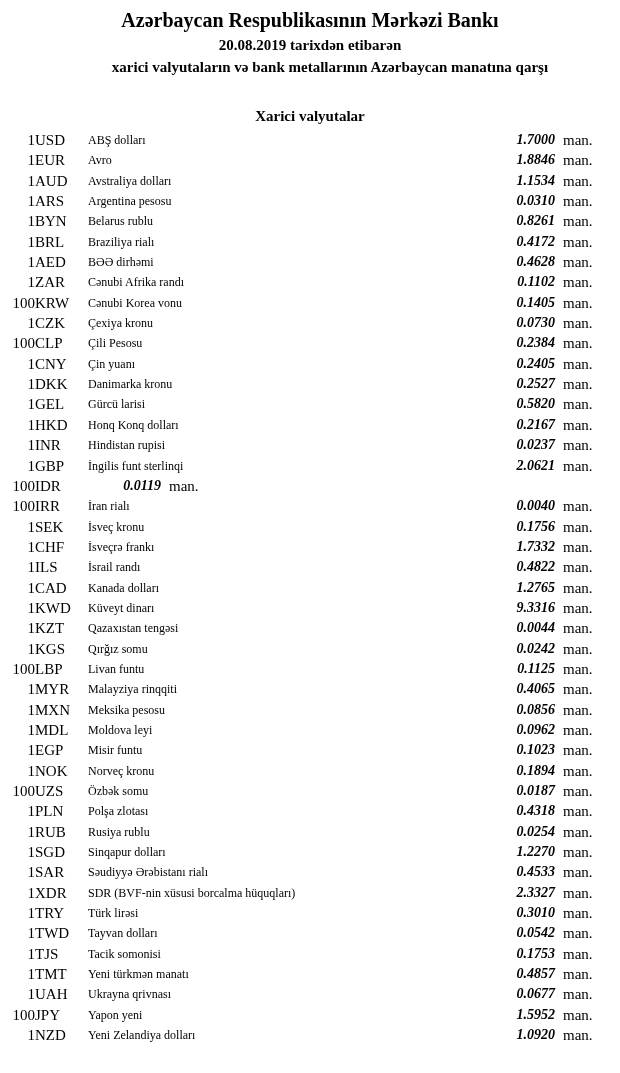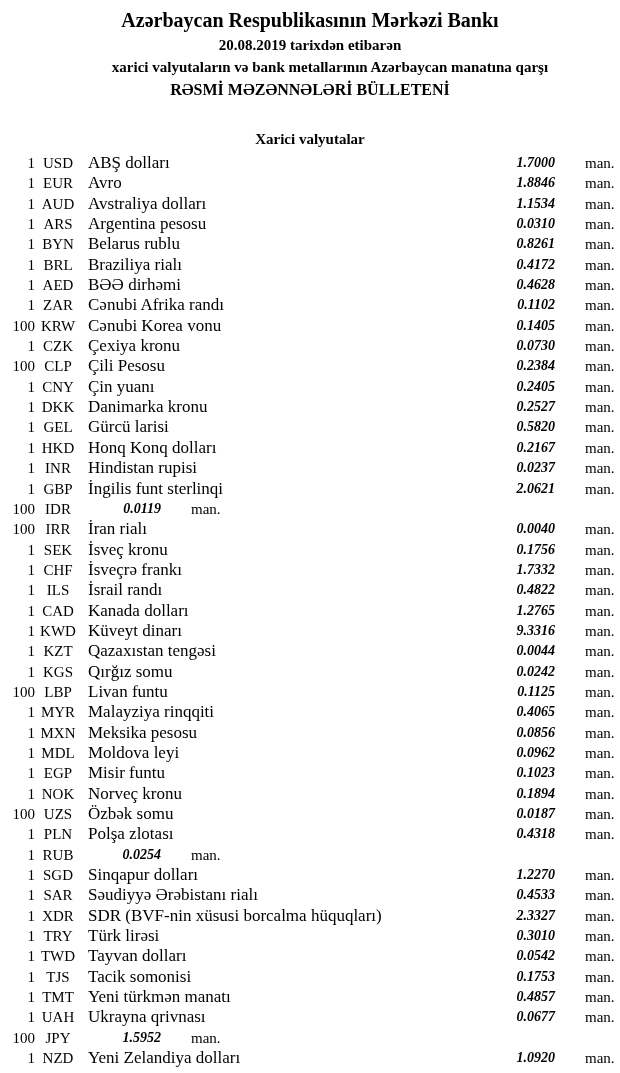--- a/index.html
+++ b/index.html
@@ -59,55 +59,54 @@
   }
   .qty {
     flex: none;
     width: 35px;
     text-align: right;
     font-size: 15px;
   }
   .code {
     flex: none;
     width: 46px;
-    text-align: center;
+    text-align: left;
     font-size: 15px;
   }
   .name {
     flex: 1;
     padding-left: 7px;
-    font-size: 17px;
+    font-size: 12px;
     overflow: hidden;
   }
   .rate {
     flex: none;
     width: 80px;
     text-align: right;
     font-size: 14px;
     font-weight: bold;
     font-style: italic;
   }
   .unit {
     flex: none;
     width: 65px;
-    padding-left: 30px;
+    padding-left: 8px;
     box-sizing: border-box;
     font-size: 15px;
   }
 </style>
 </head>
 <body>
 
 <div class="page">
 
   <div class="doc-header">
     <div class="doc-title">Azərbaycan Respublikasının Mərkəzi Bankı</div>
     <div class="doc-date-line">20.08.2019 tarixdən etibarən</div>
     <div class="doc-subtitle">xarici valyutaların və bank metallarının Azərbaycan manatına qarşı</div>
-    <div class="doc-bulletin-title">RƏSMİ MƏZƏNNƏLƏRİ BÜLLETENİ</div>
   </div>
 
   <div class="section-title">Xarici valyutalar</div>
 
   <div class="rates-table" id="rates-table">
     <div class="rate-row">
       <span class="qty">1</span>
       <span class="code">USD</span>
       <span class="name">ABŞ dolları</span>
       <span class="rate">1.7000</span>
@@ -373,20 +372,21 @@
       <span class="qty">1</span>
       <span class="code">PLN</span>
       <span class="name">Polşa zlotası</span>
       <span class="rate">0.4318</span>
       <span class="unit">man.</span>
     </div>
 
     <div class="rate-row">
       <span class="qty">1</span>
       <span class="code">RUB</span>
+      <span class="name">Rusiya rublu</span>
       <span class="rate">0.0254</span>
       <span class="unit">man.</span>
     </div>
 
     <div class="rate-row">
       <span class="qty">1</span>
       <span class="code">SGD</span>
       <span class="name">Sinqapur dolları</span>
       <span class="rate">1.2270</span>
       <span class="unit">man.</span>
@@ -444,20 +444,21 @@
       <span class="qty">1</span>
       <span class="code">UAH</span>
       <span class="name">Ukrayna qrivnası</span>
       <span class="rate">0.0677</span>
       <span class="unit">man.</span>
     </div>
 
     <div class="rate-row">
       <span class="qty">100</span>
       <span class="code">JPY</span>
+      <span class="name">Yapon yeni</span>
       <span class="rate">1.5952</span>
       <span class="unit">man.</span>
     </div>
 
     <div class="rate-row">
       <span class="qty">1</span>
       <span class="code">NZD</span>
       <span class="name">Yeni Zelandiya dolları</span>
       <span class="rate">1.0920</span>
       <span class="unit">man.</span>

